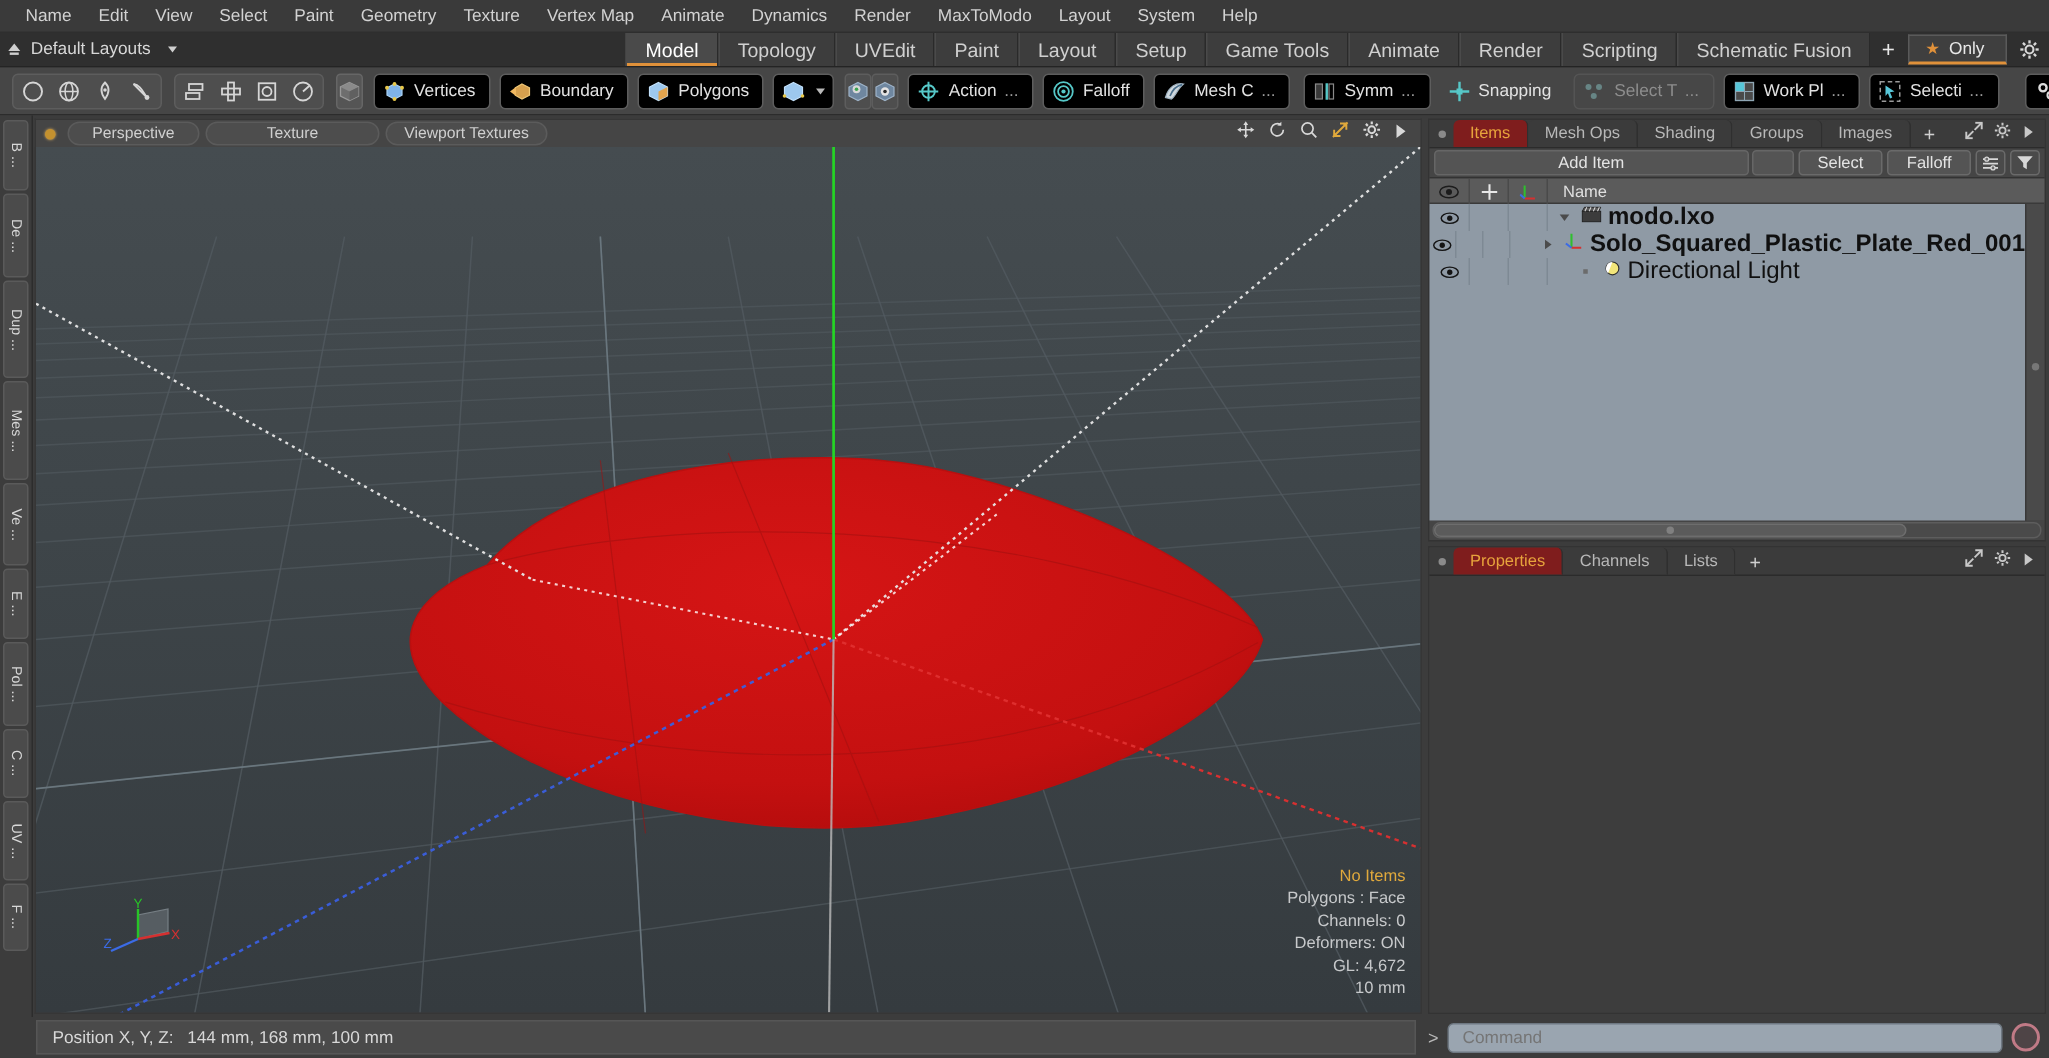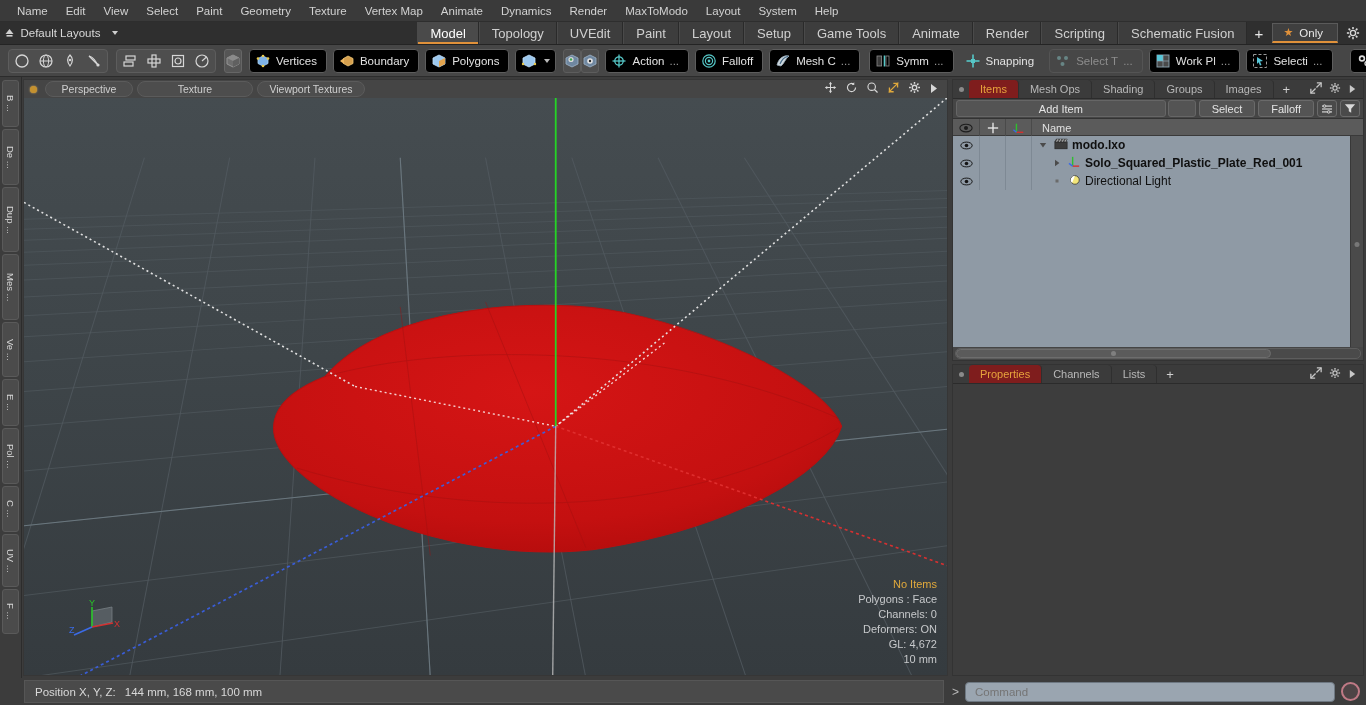--- a/index.html
+++ b/index.html
@@ -166,21 +166,21 @@
     display:flex;align-items:center;justify-content:center; cursor:default;
   }
 
   .list-head {
     height:17px; background:#5b5b5b; display:flex; 
     border-bottom:1px solid #3a3a3a; font-size:11px; color:#e0e0e0;
   }
   .lh-col { display:flex; align-items:center; justify-content:center;
             height:17px; border-right:1px solid #4a4a4a; }
   .list-body { flex:1; background:#8f9aa5; position:relative; overflow:hidden; }
-  .irow { height:18px; display:flex; align-items:center; font-size:12px; color:#101010; }
+  .irow { height:18px; display:flex; align-items:center; font-size:16px; color:#101010; }
   .irow .eyecol { width:27px; display:flex; align-items:center; justify-content:center;
                   border-right:1px solid #7e8994; height:18px;}
   .irow .c2 { width:26px; border-right:1px solid #7e8994; height:18px;}
   .irow .c3 { width:26px; border-right:1px solid #7e8994; height:18px;}
   .irow .namecol { flex:1; display:flex; align-items:center; gap:4px; padding-left:4px; height:18px; }
   .tree-ind { width:14px; display:flex; align-items:center; justify-content:center; }
   .hscroll-wrap { height:13px; background:#454545; padding:1px 2px; display:flex; align-items:center;}
   .hscroll-track { flex:1; height:11px; background:#4a4a4a; border:1px solid #5d5d5d; border-radius:5px; position:relative;}
   .hscroll-thumb { position:absolute; left:0; top:0; bottom:0; width:78%; background:#5b5b5b;
                    border:1px solid #6d6d6d; border-radius:5px; display:flex; align-items:center; justify-content:center;}

